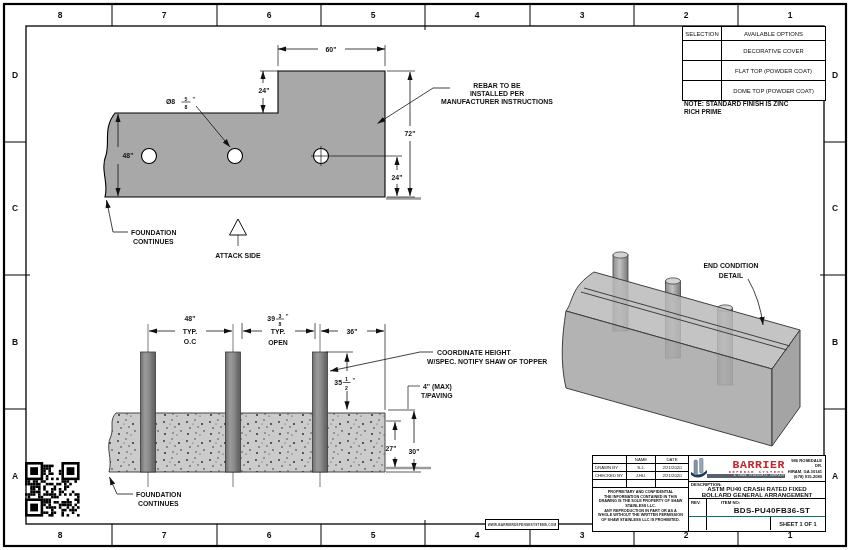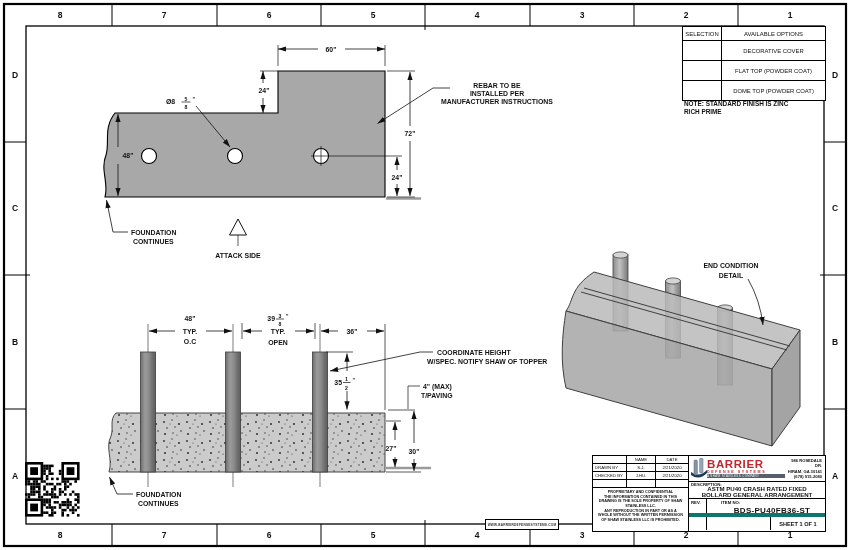--- a/index.html
+++ b/index.html
@@ -21,29 +21,29 @@
   .tb{position:absolute;left:592px;top:455px;width:232px;height:75px;border:1.3px solid #000;background:#fff;display:flex;}
   .tb *{box-sizing:border-box;}
   .tb-left{width:96px;border-right:1px solid #000;display:flex;flex-direction:column;}
   .tb-lrow{display:flex;height:8px;border-bottom:1px solid #000;font-size:4.3px;}
   .tb-lrow .a{width:34px;border-right:1px solid #000;display:flex;align-items:center;padding-left:2px;}
   .tb-lrow .b{width:29px;border-right:1px solid #000;display:flex;align-items:center;justify-content:center;}
   .tb-lrow .c{flex:1;display:flex;align-items:center;justify-content:center;}
   .prop{flex:1;padding:2px 1px;font-size:3.8px;font-weight:bold;text-align:center;line-height:1.22;}
   .tb-right{flex:1;display:flex;flex-direction:column;}
   .logo-row{height:26px;border-bottom:1px solid #000;display:flex;align-items:center;padding:1px 2px;}
-  .logo-mid{width:78px;text-align:left;}
+  .logo-mid{width:78px;text-align:right;font-family:Liberation Mono, monospace;}
   .logo-name{font-size:11.5px;font-weight:bold;letter-spacing:.6px;color:#c1272d;line-height:1;}
   .logo-sub{font-size:3.6px;letter-spacing:1.6px;color:#c1272d;font-weight:bold;line-height:1.2;}
   .logo-tag{font-size:2.9px;color:#f2f2f2;background:#55606c;letter-spacing:.4px;line-height:1.4;}
   .addr{flex:1;font-size:4.1px;font-weight:bold;text-align:right;line-height:1.25;padding-right:1px;}
   .desc-row{height:17px;border-bottom:1px solid #000;position:relative;}
   .desc-label{position:absolute;left:2px;top:0;font-size:4.3px;font-weight:bold;}
   .desc-lines{margin-top:4px;text-align:center;font-size:6.1px;font-weight:bold;line-height:1.05;}
-  .rev-row{height:18px;border-bottom:4px solid #0f766e;display:flex;gap:12px;}
+  .rev-row{height:18px;border-bottom:1px solid #0f766e;display:flex;gap:12px;}
   .rev-cell{width:18px;border-right:1px solid #000;font-size:4.3px;font-weight:bold;padding:1px 0 0 2px;}
   .item-cell{flex:1;position:relative;}
   .itemno-label{position:absolute;left:2px;top:1px;font-size:4.3px;font-weight:bold;}
   .itemno{text-align:center;margin-top:7px;font-size:8px;font-weight:bold;letter-spacing:.3px;}
   .bot-row{height:13px;display:flex;font-size:5.6px;font-weight:bold;}
   .bot-c1{width:18px;border-right:1px solid #000;}
   .bot-c2{width:64px;border-right:1px solid #000;}
   .bot-c3{flex:1;display:flex;align-items:center;justify-content:center;}
   .url-strip{position:absolute;left:485px;top:519px;width:72px;height:9px;border:1px solid #000;
              font-size:3.2px;display:flex;align-items:center;justify-content:center;letter-spacing:.2px;

